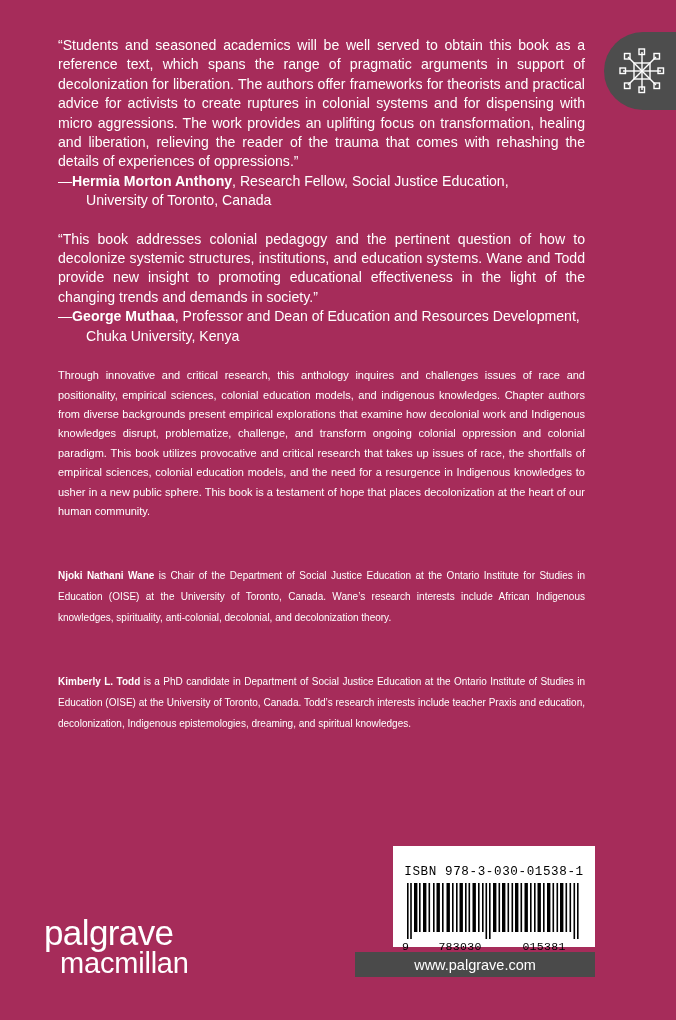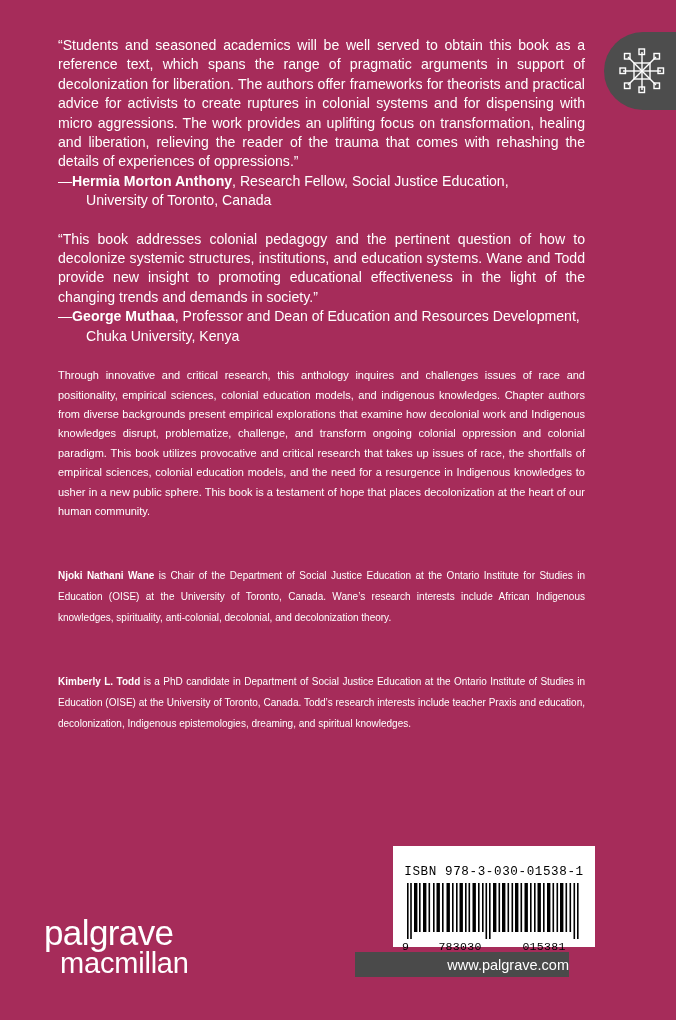--- a/index.html
+++ b/index.html
@@ -128,28 +128,28 @@
     margin:0 auto;
     padding-top:1px;
   }
   .bar-digits .d-lead { width:16px; text-align:left; }
   .bar-digits .d-grp  { flex:1; display:flex; justify-content:space-around; }
 
   .web-bar {
     position:absolute;
     left:355px;
     top:952px;
-    width:214px;
+    width:240px;
     height:25px;
     background:#4a4a4a;
     color:#ffffff;
     font-size:14.5px;
     display:flex;
     align-items:center;
-    justify-content:flex-end;
+    justify-content:center;
   }
 </style>
 </head>
 <body>
 
 <div class="series-badge">
   <span>
     <svg width="52" height="52" viewBox="0 0 52 52" fill="none" stroke="#ffffff" stroke-width="1.4">
 
       <line x1="26" y1="26" x2="26" y2="7"></line>

